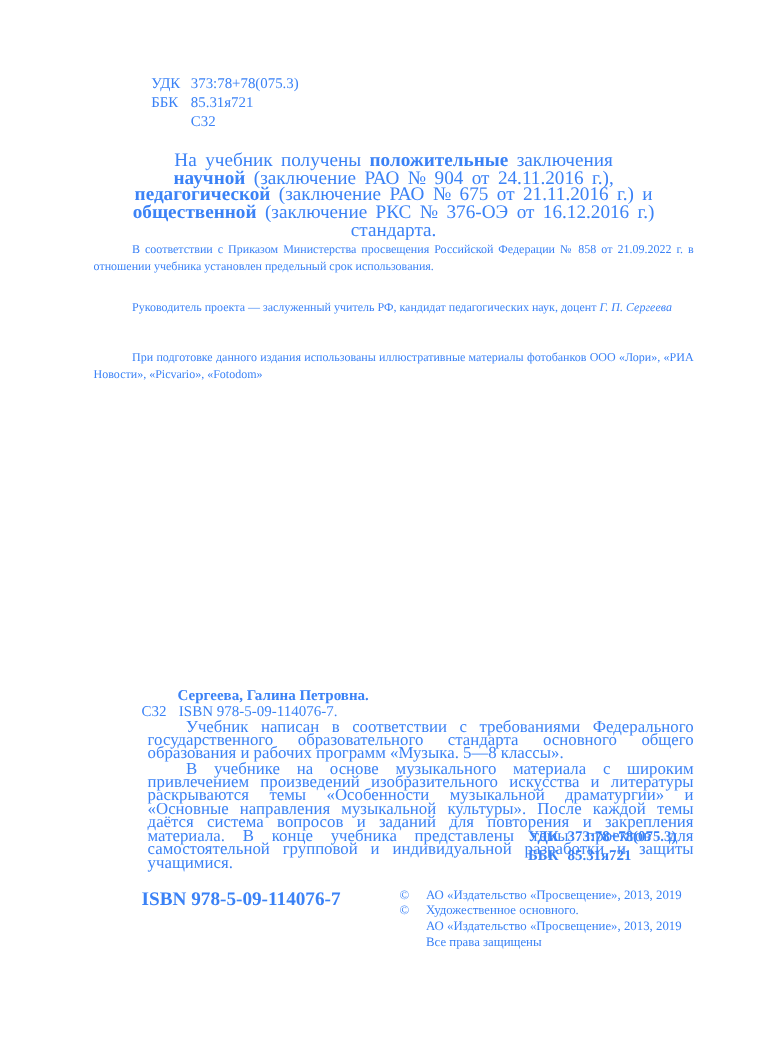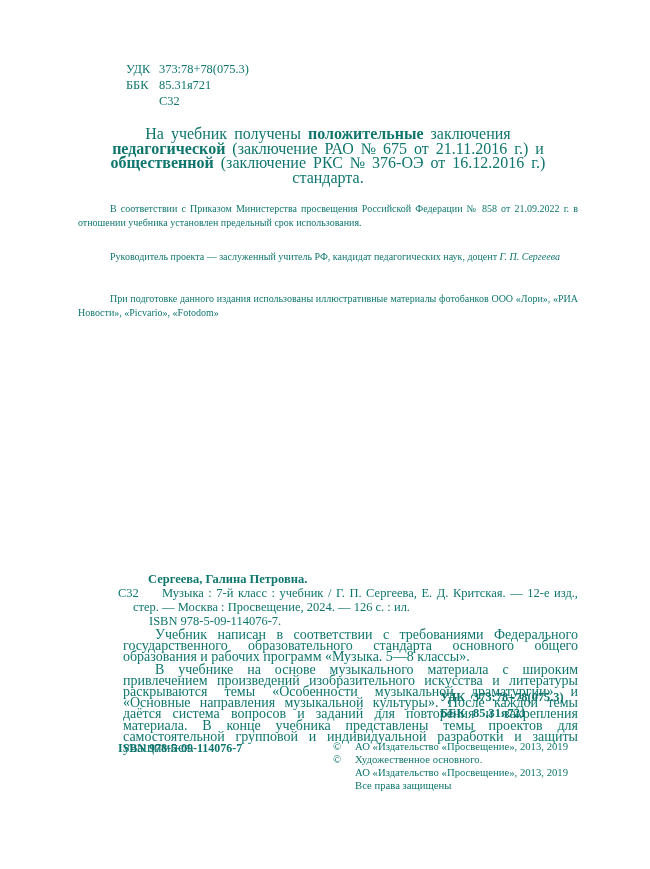--- a/index.html
+++ b/index.html
@@ -2,21 +2,21 @@
 <html lang="ru"><head>
 <meta charset="utf-8">
 <title>Имприн­т-страница учебника</title>
 <style>
   html, body { margin: 0; padding: 0; background: #ffffff; }
   .page {
     position: relative;
     width: 650px;
     height: 869px;
     background: #ffffff;
-    color: #0f766e;
+    color: #3b82f6;
     font-family: "Liberation Serif", "DejaVu Serif", serif;
     overflow: hidden;
   }
   
   .top-codes {
     position: absolute;
     left: 126px; top: 61px;
     font-size: 12.4px;
     line-height: 16px;
     white-space: nowrap;
@@ -86,21 +86,21 @@
     font-size: 12.4px;
     line-height: 16px;
     font-weight: bold;
     white-space: nowrap;
   }
   .card-codes .code-label { width: 25px; margin-right: 8px; }
   
   .footer-isbn {
     position: absolute;
     left: 118px; top: 741px;
-    font-size: 12px;
+    font-size: 16px;
     font-weight: bold;
     white-space: nowrap;
   }
   .copyrights {
     position: absolute;
     left: 333px; top: 740px;
     font-size: 10.7px;
     line-height: 12.9px;
   }
   .c-row { display: flex; white-space: nowrap; }
@@ -122,33 +122,33 @@
       <span class="code-value">85.31я721</span>
     </div>
     <div class="code-row">
       <span class="code-label"></span>
       <span class="code-value">С32</span>
     </div>
   </div>
 
   <div class="expertise">
     <div><span>На учебник получены </span><span style="font-weight: bold;">положительные</span><span> заключения</span></div>
+    <div><span style="font-weight: bold;">научной</span><span> (заключение РАО № 904 от 24.11.2016 г.),</span></div>
     <div><span style="font-weight: bold;">педагогической</span><span> (заключение РАО № 675 от 21.11.2016 г.) и</span></div>
     <div><span style="font-weight: bold;">общественной</span><span> (заключение РКС № 376-ОЭ от 16.12.2016 г.)</span></div>
     <div><span>стандарта.</span></div>
   </div>
 
   <p class="body-par par-order">В соответствии с Приказом Министерства просвещения Российской Федерации № 858 от 21.09.2022 г. в отношении учебника установлен предельный срок использования.</p>
   <p class="body-par par-leader"><span>Руководитель проекта — заслуженный учитель РФ, кандидат педагогических наук, доцент </span><span style="font-style: italic;">Г. П. Сергеева</span></p>
   <p class="body-par par-photos">При подготовке данного издания использованы иллюстративные материалы фотобанков ООО «Лори», «РИА Новости», «Picvario», «Fotodom»</p>
 
   <div class="card">
     <div class="card-author">Сергеева, Галина Петровна.</div>
     <div class="card-sign">С32</div>
-    <p class="card-desc">Музыка : 7-й класс : учебник / Г. П. Сергеева, Е. Д. Критская. — 12-е изд., стер. — Москва : Просвещение, 2024. — 126 с. : ил.</p>
     <p class="card-isbn">ISBN 978-5-09-114076-7.</p>
     <p class="annotation">Учебник написан в соответствии с требованиями Федерального государственного образовательного стандарта основного общего образования и рабочих программ «Музыка. 5—8 классы».</p>
     <p class="annotation">В учебнике на основе музыкального материала с широким привлечением произведений изобразительного искусства и литературы раскрываются темы «Особенности музыкальной драматургии» и «Основные направления музыкальной культуры». После каждой темы даётся система вопросов и заданий для повторения и закрепления материала. В конце учебника представлены темы проектов для самостоятельной групповой и индивидуальной разработки и защиты учащимися.</p>
   </div>
 
   <div class="card-codes">
     <div class="code-row">
       <span class="code-label">УДК</span>
       <span class="code-value">373:78+78(075.3)</span>
     </div>

